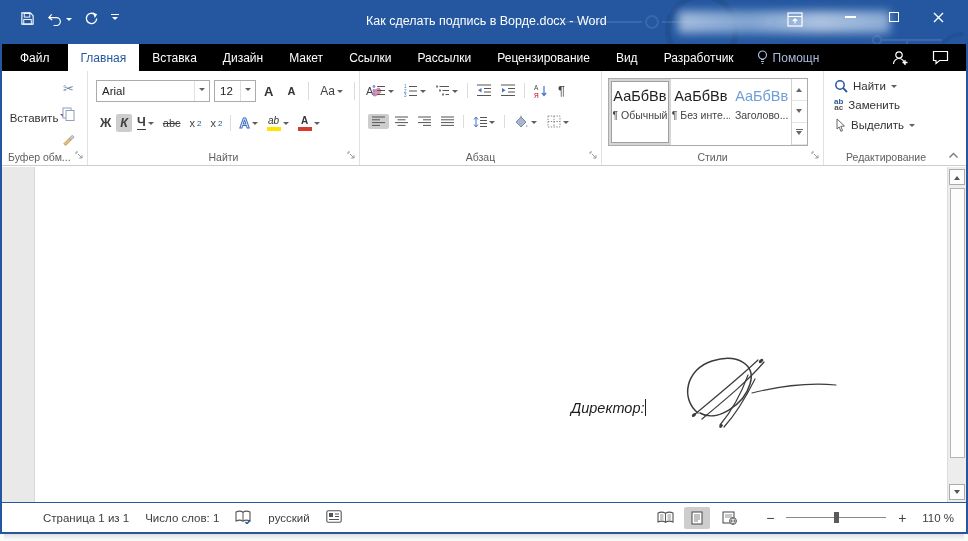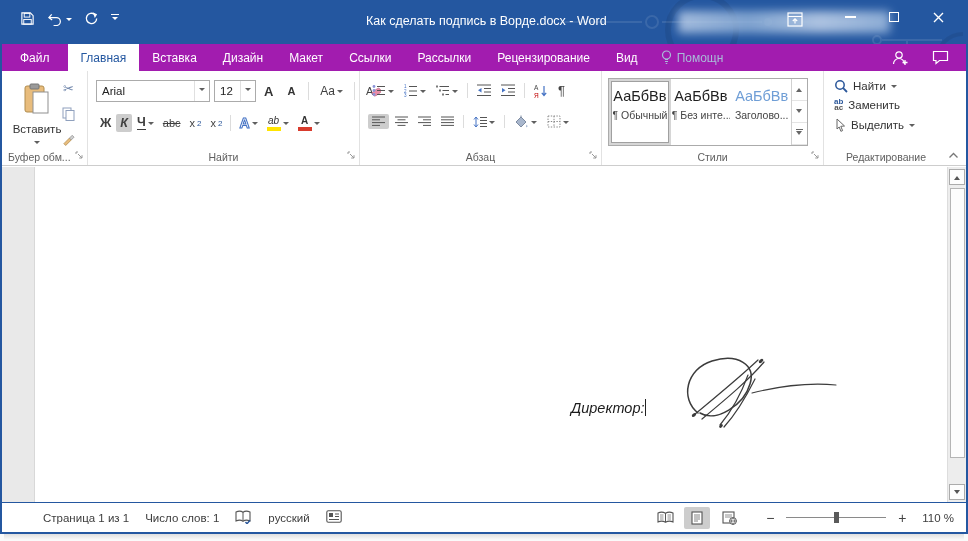--- a/index.html
+++ b/index.html
@@ -16,42 +16,42 @@
   .qat { position:absolute; left:18px; top:11px; display:flex; align-items:center; gap:12px; color:#fff; }
   .qat .ic { display:flex; align-items:center; }
   .title { position:absolute; left:364px; top:14px; color:#fff; font-size:12.5px; white-space:nowrap; }
   .blurbox { position:absolute; left:676px; top:11px; width:212px; height:22px;
              background:linear-gradient(90deg,#b9cde8,#8fb0d8,#c4d5ec,#9dbade); filter:blur(5px); opacity:.85; border-radius:2px; }
   .wincontrols { position:absolute; right:6px; top:0; height:34px; display:flex; align-items:center; }
   .wbtn { width:44px; height:32px; display:flex; align-items:center; justify-content:center; color:#fff; }
   .ribbonopts { position:absolute; right:160px; top:9px; width:22px; height:20px; display:flex; align-items:center; justify-content:center; }
 
   
-  .tabstrip { position:absolute; left:0; right:0; top:44px; height:27px; background:#a21caf; display:flex; align-items:stretch; }
+  .tabstrip { position:absolute; left:0; right:0; top:44px; height:27px; background:#000000; display:flex; align-items:stretch; }
   .tab { color:#fff; font-size:12px; display:flex; align-items:center; padding:0 13px; cursor:default; white-space:nowrap; }
   .tab.file { padding:0 18px; }
   .tab.active { background:#fff; color:#2457a0; }
   .assist { display:flex; align-items:center; gap:5px; color:#a9bcd8; font-size:12px; padding:0 10px; }
   .trail { margin-left:auto; display:flex; align-items:center; gap:4px; padding-right:8px; }
   .trail .ic { width:34px; height:26px; display:flex; align-items:center; justify-content:center; }
 
   
   .ribbon { position:absolute; left:0; right:0; top:71px; height:95px; background:#fff; border-bottom:1px solid #cdcdcd; font-size:11.5px; color:#444; }
   .rgroup { position:absolute; top:0; bottom:0; border-right:1px solid #e2e2e2; }
   .glabel { position:absolute; bottom:2px; left:0; right:0; text-align:center; font-size:10.5px; color:#5f5f5f; white-space:nowrap; }
   .glabel.left { text-align:left; padding-left:6px; }
   .launcher { position:absolute; bottom:3px; right:3px; opacity:.75; }
   .row { position:absolute; display:flex; align-items:center; }
   .btn { display:flex; align-items:center; justify-content:center; padding:2px 4px; border-radius:2px; gap:2px; color:#3f3f3f; }
   .btn.pressed { background:#cdcdcd; }
   .caret { width:0; height:0; border:3px solid transparent; border-top:3.5px solid #5f5f5f; margin-top:4px; }
   .vsep { width:1px; align-self:stretch; background:#dcdcdc; margin:2px 3px; }
 
   
-  .pastebtn { position:absolute; left:6px; top:6px; width:58px; height:74px; display:flex; flex-direction:column; align-items:center; padding-top:4px; border-radius:2px; }
+  .pastebtn { position:absolute; left:6px; top:6px; width:58px; height:74px; display:flex; align-items:center; padding-top:4px; border-radius:2px; }
   .pastebtn .lbl { margin-top:6px; font-size:11.5px; color:#333; }
   .clipcol { position:absolute; left:56px; top:8px; display:flex; flex-direction:column; gap:7px; align-items:center; }
 
   
   .combo { height:22px; border:1px solid #ababab; background:#fff; display:flex; align-items:center; font-size:11.5px; color:#222; padding-left:5px; }
   .combo .dd { margin-left:auto; width:15px; height:100%; display:flex; align-items:center; justify-content:center; border-left:1px solid #e0e0e0; }
   .bigA { font-size:13px; font-weight:bold; color:#333; position:relative; }
   .tip.up { border-bottom:4px solid #3e6fc0; } .tip.dn { border-top:4px solid #3e6fc0; }
   .fmt { font-size:12.5px; font-weight:bold; }
   .ital { font-style:italic; }
@@ -186,20 +186,21 @@
   <div class="tabstrip">
     <span class="tab file">Файл</span>
     <span class="tab active">Главная</span>
     <span class="tab">Вставка</span>
     <span class="tab">Дизайн</span>
     <span class="tab">Макет</span>
     <span class="tab">Ссылки</span>
     <span class="tab">Рассылки</span>
     <span class="tab">Рецензирование</span>
     <span class="tab">Вид</span>
+    <span class="tab">Разработчик</span>
     <span class="assist">
       <svg width="11" height="15" viewBox="0 0 11 15">
             <circle cx="5.5" cy="5" r="4" fill="none" stroke="#a9bcd8" stroke-width="1.2"></circle>
             <path d="M4,9.5 h3 M4,11.5 h3 M4.7,13.5 h1.6" stroke="#a9bcd8" stroke-width="1.1"></path>
           </svg>
       <span>Помощн</span>
     </span>
     <span class="trail">
       <span class="ic trail-ic" style="width:36px;display:flex;justify-content:center">
         <svg width="18" height="16" viewBox="0 0 18 16">

